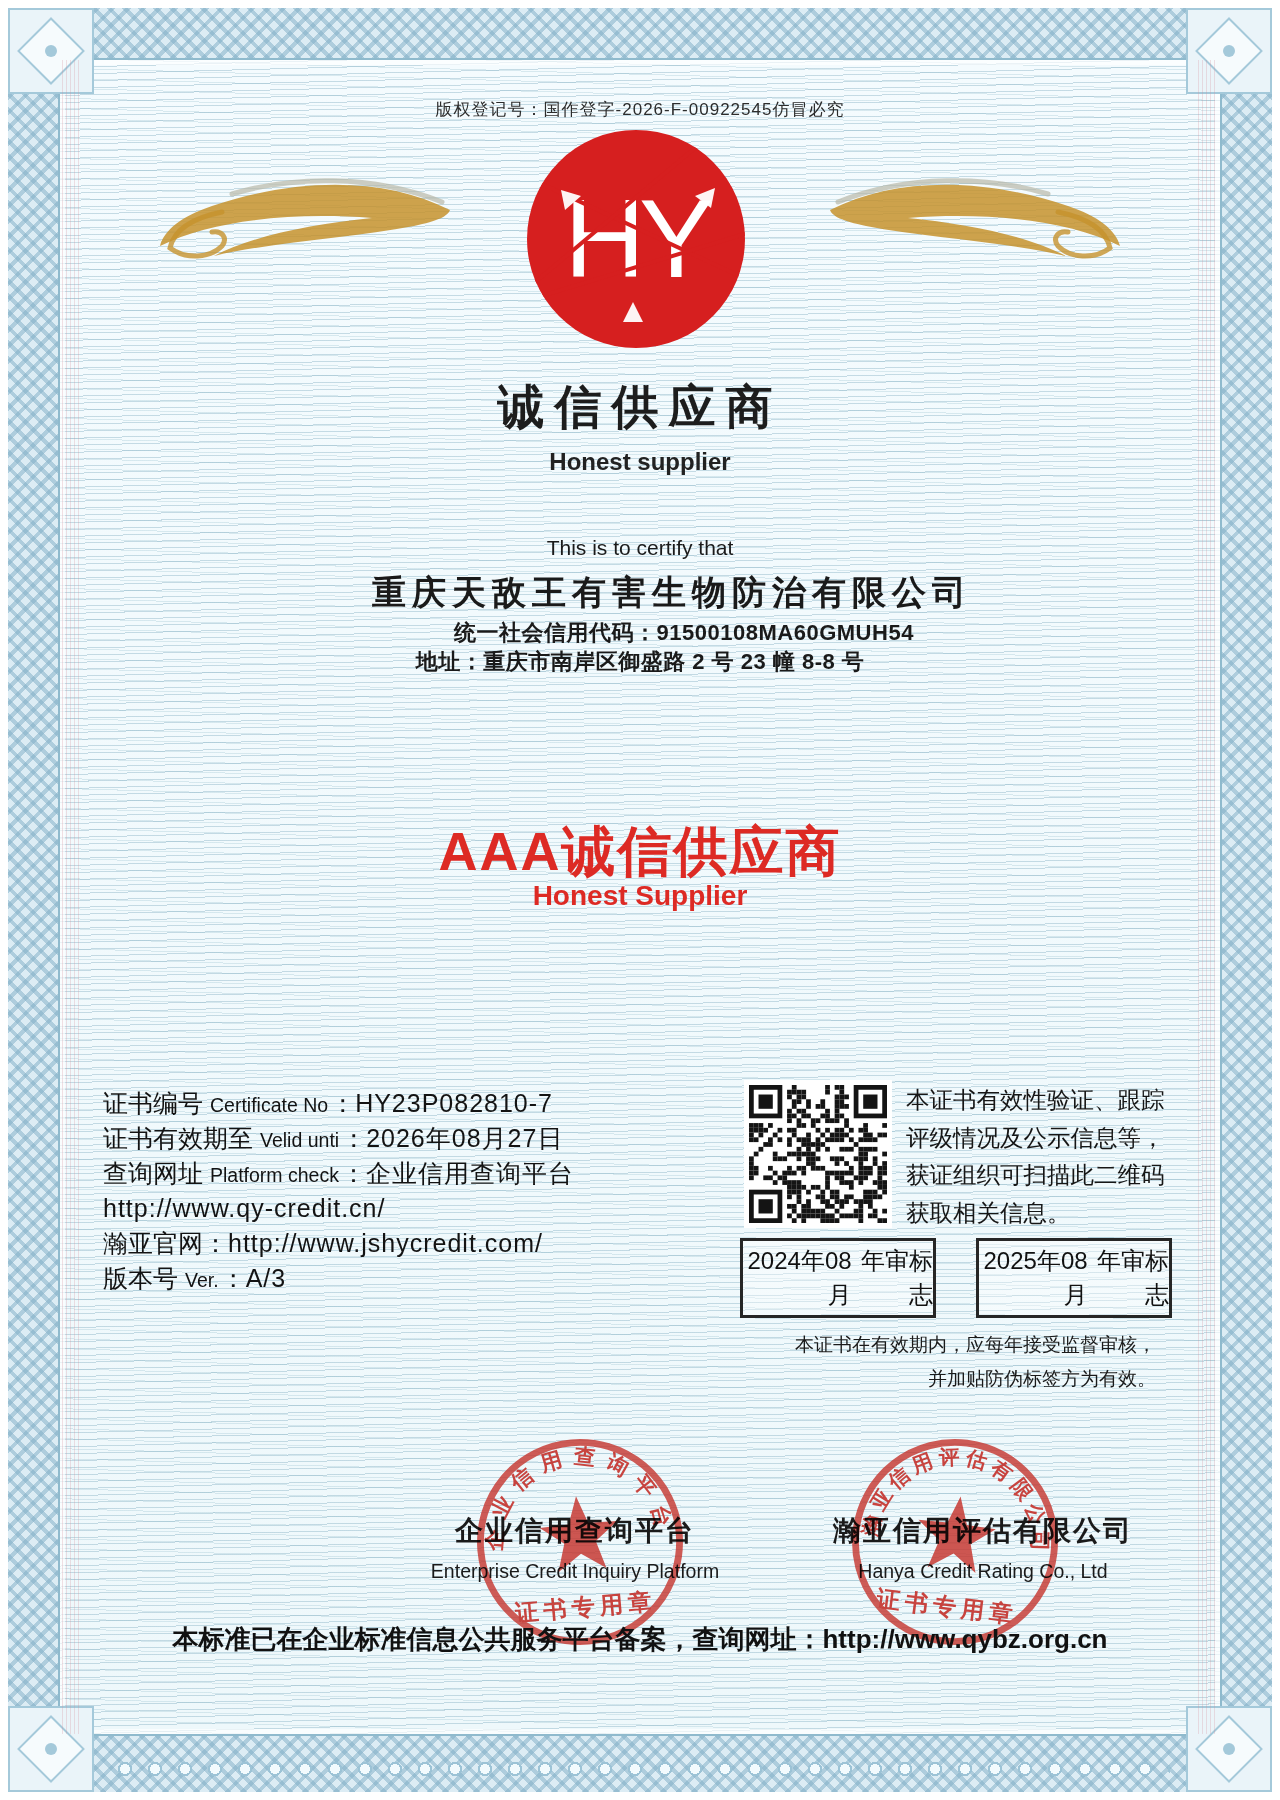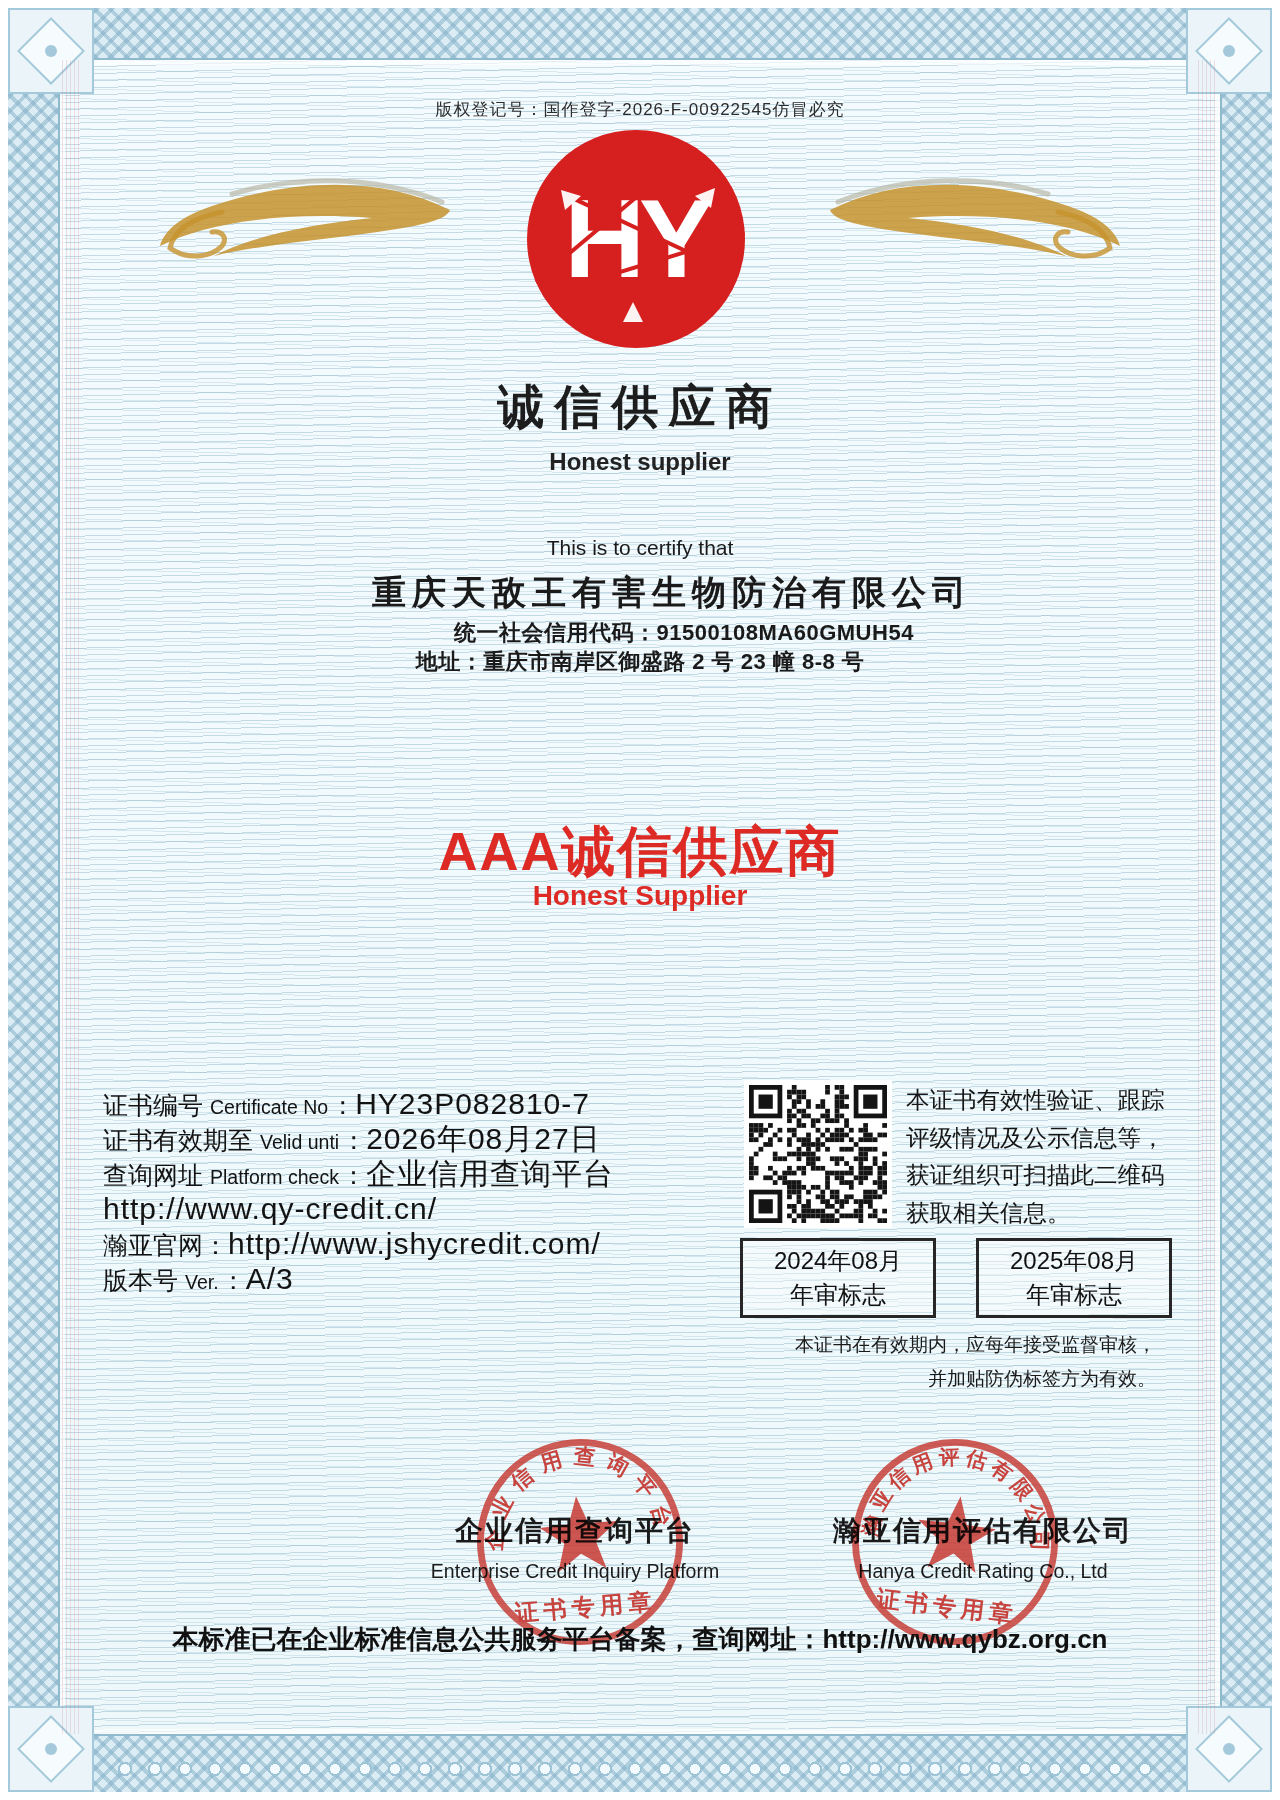--- a/index.html
+++ b/index.html
@@ -30,21 +30,21 @@
   .strip.left{left:62px}.strip.right{right:62px}
   .content{position:absolute;inset:0;z-index:2;}
   .abs{position:absolute;}
   .ctr{left:0;width:100%;text-align:center;}
   
   .copyright{top:98px;font-size:17px;color:#2c2c2c;letter-spacing:1px;}
   .flourish{top:168px;width:300px;height:120px;}
   .fl-l{left:152px}.fl-r{left:828px;transform:scaleX(-1);}
   .logo{left:527px;top:130px;width:218px;height:218px;border-radius:50%;background:#d61f1f;
       display:flex;align-items:center;justify-content:center;overflow:hidden;}
-  .logo .hy{font-size:112px;font-weight:700;color:#ffffff;letter-spacing:-6px;line-height:1;}
+  .logo .hy{font-size:112px;font-weight:400;color:#ffffff;letter-spacing:-6px;line-height:1;}
   .crack{position:absolute;background:#d61f1f;height:4px;width:150%;left:-25%;}
   .ck1{top:44%;transform:rotate(25deg);}
   .ck2{top:62%;transform:rotate(-17deg);}
   .ck3{top:30%;transform:rotate(-40deg);}
   .shard{position:absolute;background:#ffffff;width:20px;height:20px;opacity:.95;}
   .sh1{left:34px;top:60px;clip-path:polygon(0 0,100% 30%,20% 100%);}
   .sh2{right:30px;top:58px;clip-path:polygon(100% 0,0 40%,80% 100%);}
   .sh3{left:96px;bottom:26px;clip-path:polygon(0 100%,50% 0,100% 100%);}
   .title-zh{top:376px;font-size:47px;font-weight:600;letter-spacing:10px;color:#1d1d1d;}
   .title-en{top:448px;font-size:24px;font-weight:600;color:#222;}
@@ -53,28 +53,28 @@
   .company{top:570px;font-size:34px;font-weight:800;letter-spacing:6px;padding-left:32px;}
   .credit{top:618px;font-size:22px;font-weight:700;letter-spacing:.5px;padding-left:44px;}
   .addr{top:647px;font-size:22px;font-weight:600;letter-spacing:.5px;}
   .rating-zh{top:816px;font-size:54px;font-weight:800;color:#dd2a24;letter-spacing:2px;}
   .rating-en{top:880px;font-size:28px;font-weight:600;color:#dd2a24;}
   
   .details{left:103px;top:1086px;font-weight:500;color:#131313;}
   .d-row{height:35px;line-height:35px;white-space:nowrap;}
   .d-zh{font-size:25px;}
   .d-en{font-size:19.5px;margin-left:7px;margin-right:2px;}
-  .d-val{font-size:30px;letter-spacing:1px;}
+  .d-val{font-size:25px;letter-spacing:1px;}
   
   .qr{left:744px;top:1080px;width:148px;height:148px;background:#fff;padding:5px;box-sizing:border-box;}
   .qr svg{width:100%;height:100%;display:block;}
   .qr-note{left:906px;top:1082px;width:280px;font-size:23.5px;line-height:37.6px;font-weight:500;color:#161616;}
   .annual{left:740px;top:1238px;width:432px;display:flex;gap:40px;}
   .annual .box{flex:1;height:80px;border:3px solid #262626;box-sizing:border-box;background:rgba(255,255,255,.35);
-      display:flex;flex-direction:column;align-items:center;justify-content:center;font-size:24px;line-height:34px;color:#111;text-align:right;}
+      display:flex;flex-direction:row;align-items:center;justify-content:center;font-size:24px;line-height:34px;color:#111;text-align:right;}
   .supervision{left:560px;top:1328px;width:596px;text-align:right;font-size:19px;line-height:34px;font-weight:500;}
   
   .org{top:1512px;text-align:center;}
   .org-l{left:400px;width:350px;}
   .org-r{left:790px;width:386px;}
   .org .zh{font-size:28px;font-weight:700;letter-spacing:2px;}
   .org .en{font-size:19.5px;font-weight:500;margin-top:10px;}
   .seal{position:absolute;width:244px;height:244px;mix-blend-mode:multiply;opacity:.92;}
   .seal-l{left:458px;top:1420px;transform:rotate(-5deg);}
   .seal-r{left:833px;top:1420px;transform:rotate(7deg);}

